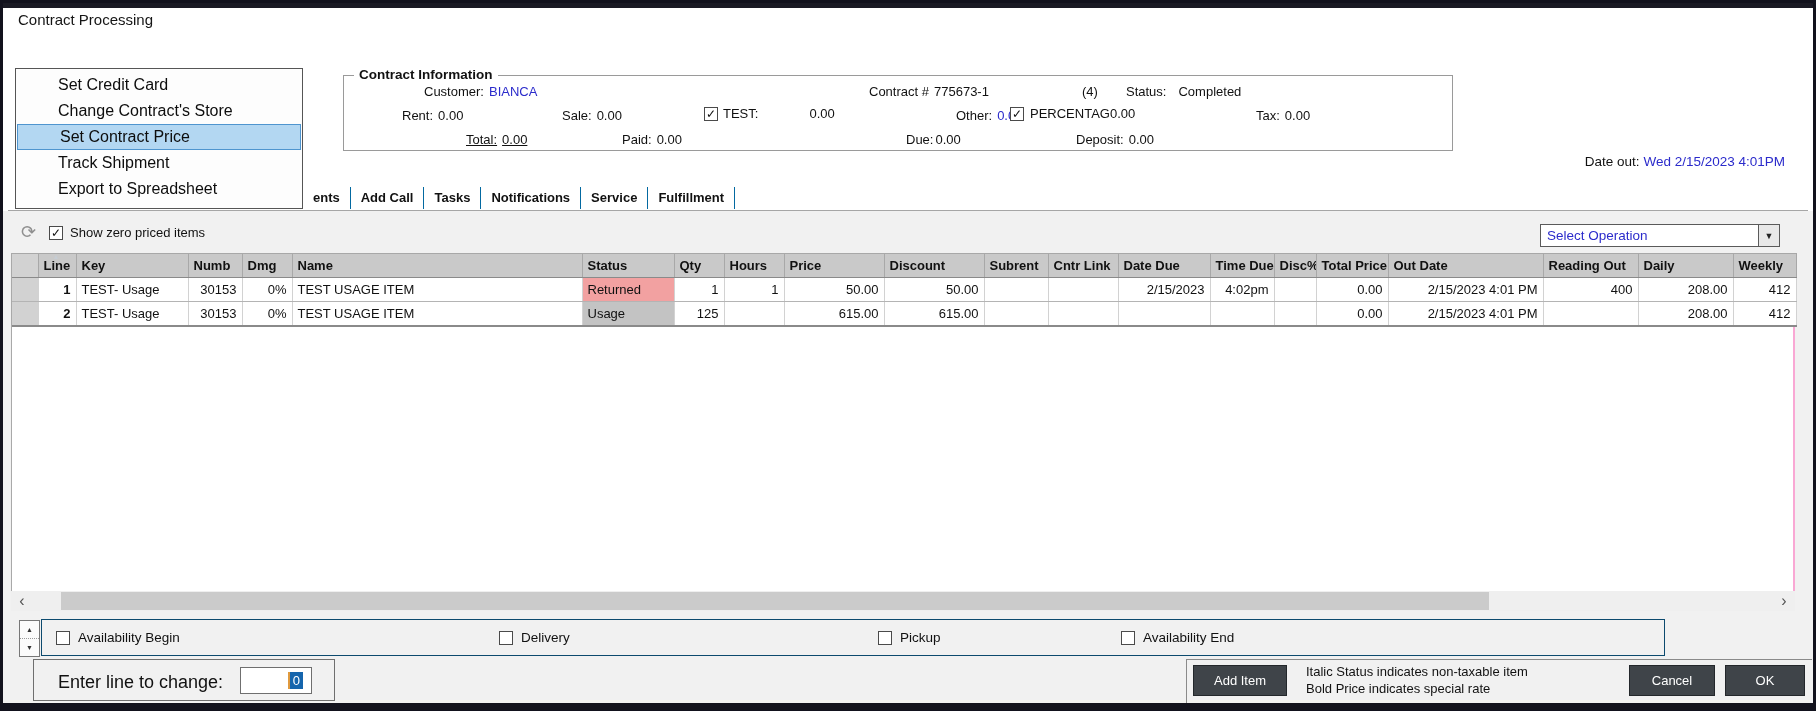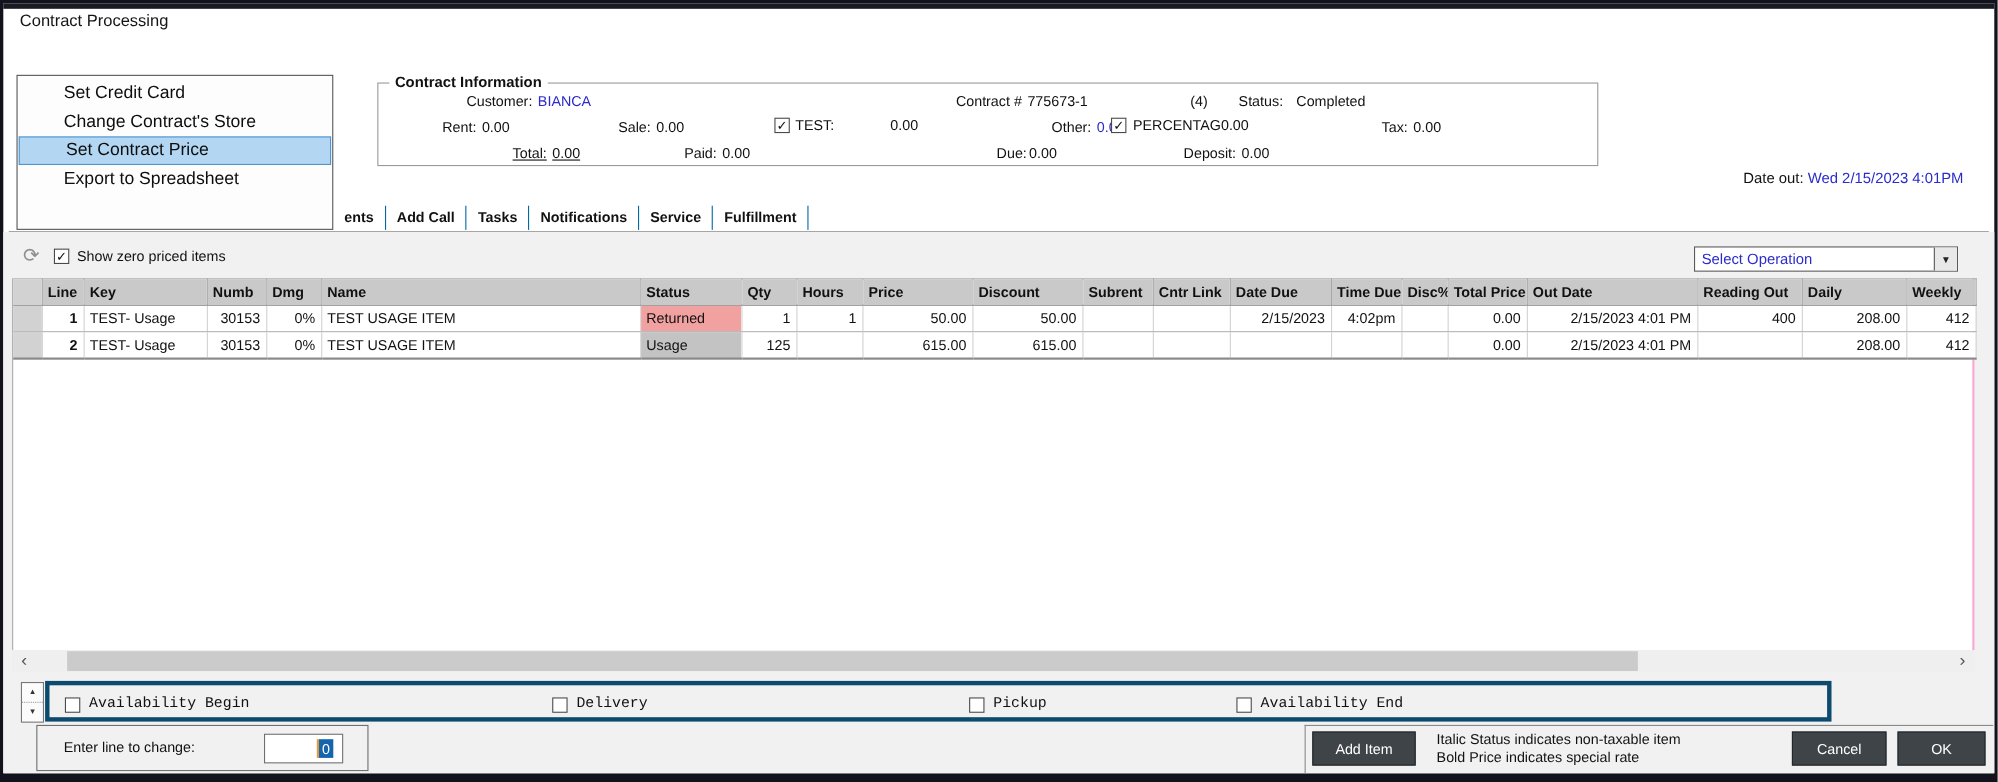--- a/index.html
+++ b/index.html
@@ -54,25 +54,25 @@
 
   .hscroll { position:absolute; left:8px; top:588px; width:1784px; height:20px; background:#efefef; }
   .harrow { position:absolute; top:0; width:22px; height:20px; display:flex; align-items:center; justify-content:center; color:#555; font-size:16px; }
   .harrow.left { left:0; } .harrow.right { right:0; }
   .hthumb { position:absolute; left:50px; top:1px; width:1428px; height:18px; background:#cbcbcb; }
 
   .spinner { position:absolute; left:16px; top:617px; width:21px; height:37px; border:1px solid #777; background:#fbfbfb; display:flex; flex-direction:column; }
   .spin-btn { flex:1; display:flex; align-items:center; justify-content:center; font-size:7px; color:#333; }
   .spin-btn.up { border-bottom:1px dotted #999; }
 
-  .avail-box { position:absolute; left:38px; top:616px; width:1624px; height:37px; border:4px solid #0c4a6e;font-family:Liberation Mono, monospace; }
+  .avail-box { position:absolute; left:38px; top:616px; width:1624px; height:37px; border:1px solid #0c4a6e; }
   .avail-item { position:absolute; top:10px; display:flex; gap:8px; align-items:center; font-size:13.5px; white-space:nowrap; }
 
   .enter-box { position:absolute; left:30px; top:656px; width:302px; height:42px; border:1px solid #6f6f6f; }
-  .enter-label { position:absolute; left:24px; top:12px; font-size:13px; }
+  .enter-label { position:absolute; left:24px; top:12px; font-size:18px; }
   .enter-input { position:absolute; left:206px; top:7px; width:72px; height:27px; background:#fff; border:1px solid #6f6f6f; display:flex; align-items:center; justify-content:flex-end; padding-right:8px; }
   .caret { width:2px; height:17px; background:#e09a3e; }
   .sel { background:#1565ad; color:#fff; padding:0 3px; font-size:13px; line-height:17px; }
 
   .footer-line { position:absolute; left:1183px; top:656px; width:626px; height:44px; border-top:1px solid #8a8a8a; border-left:1px solid #8a8a8a; }
   .btn-dark { position:absolute; height:31px; background:#3f4449; color:#fff; border:1px solid #23272b; display:flex; align-items:center; justify-content:center; font-size:13px; }
   .notes { position:absolute; left:1303px; top:660px; font-size:13px; line-height:17px; color:#121212; white-space:nowrap; }
 </style>
 </head>
 <body>
@@ -326,15 +326,16 @@
     <div>Bold Price indicates special rate</div>
   </div>
 
   <div class="btn-dark" style="left:1626px; top:662px; width:86px;">Cancel</div>
   <div class="btn-dark" style="left:1722px; top:662px; width:80px;">OK</div>
 
   <div class="dropdown">
     <div class="dd-item">Set Credit Card</div>
     <div class="dd-item">Change Contract's Store</div>
     <div class="dd-item highlight">Set Contract Price</div>
+    <div class="dd-item">Track Shipment</div>
     <div class="dd-item">Export to Spreadsheet</div>
   </div>
 </div>
 
 </body></html>

